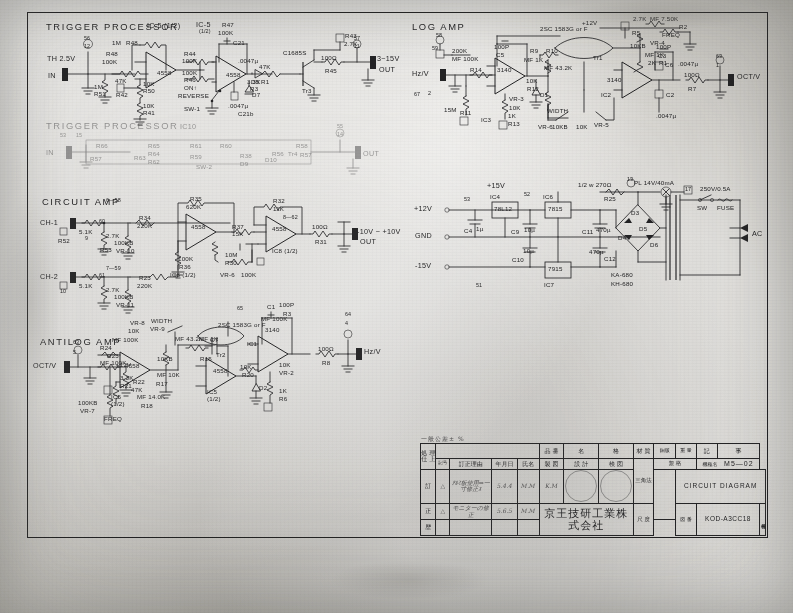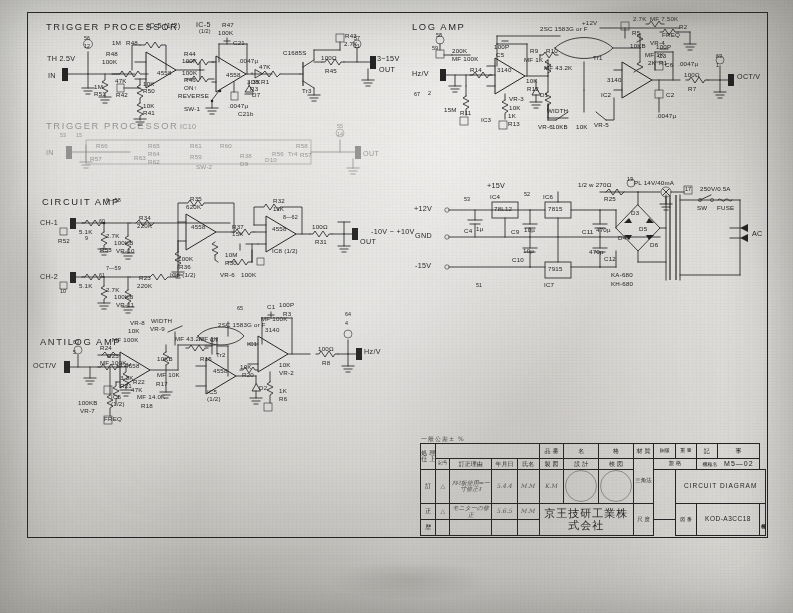--- a/index.html
+++ b/index.html
@@ -609,21 +609,21 @@
   <div class="ink tiny" style="left:273px;top:206px;">11K</div>
   <div class="ink tiny" style="left:272px;top:226px;">4558</div>
   <div class="ink tiny" style="left:272px;top:248px;">IC8 (1/2)</div>
   <div class="ink tiny" style="left:225px;top:252px;">10M</div>
   <div class="ink tiny" style="left:225px;top:260px;">R30</div>
   <div class="ink tiny" style="left:220px;top:272px;">VR-6</div>
   <div class="ink tiny" style="left:241px;top:272px;">100K</div>
   <div class="ink tiny" style="left:312px;top:224px;">100Ω</div>
   <div class="ink tiny" style="left:315px;top:239px;">R31</div>
   <div class="ink mini" style="left:283px;top:215px;">8—62</div>
-  <div class="ink lbl" style="left:357px;top:228px;margin-left:14px;">-10V ~ +10V</div>
+  <div class="ink lbl" style="left:357px;top:228px;">-10V ~ +10V</div>
   <div class="ink lbl" style="left:360px;top:238px;">OUT</div>
 
   <div class="ink sec" style="left:40px;top:337px;">ANTILOG AMP</div>
   <div class="ink tiny" style="left:112px;top:337px;">MF 100K</div>
   <div class="ink tiny" style="left:100px;top:345px;">R24</div>
   <div class="ink tiny" style="left:100px;top:360px;">MF 100K</div>
   <div class="ink tiny" style="left:107px;top:353px;">R23</div>
   <div class="ink mini" style="left:73px;top:340px;">63</div>
   <div class="ink mini" style="left:73px;top:350px;">5</div>
   <div class="ink lbl" style="left:33px;top:362px;">OCT/V</div>

